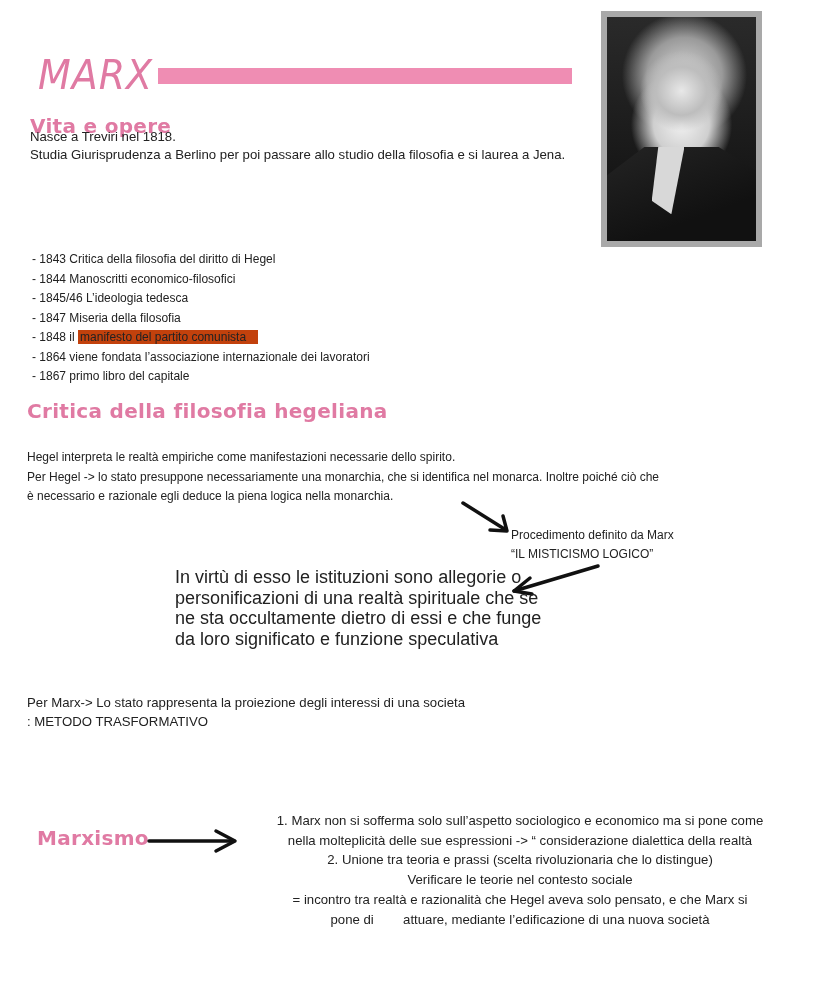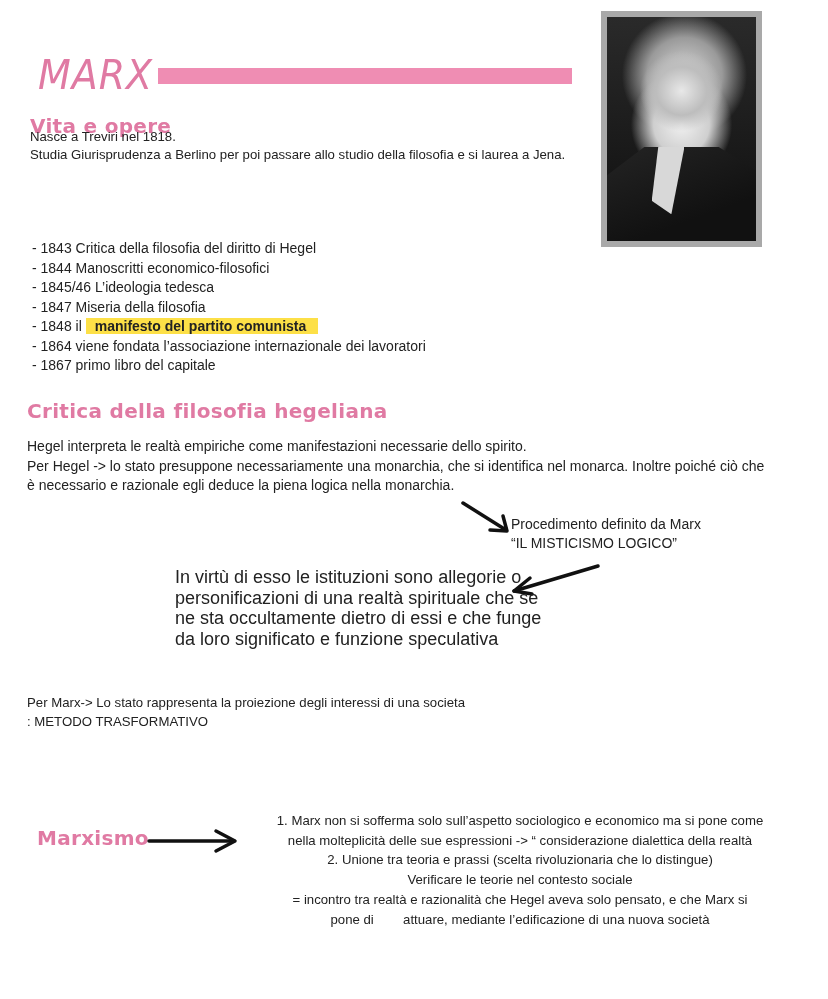--- a/index.html
+++ b/index.html
@@ -39,23 +39,23 @@
       background: #d8d8d8; clip-path: polygon(20% 0, 100% 0, 60% 100%, 0 80%);
     }
     .h2 {
       font-family: "DejaVu Sans", sans-serif; font-weight: bold;
       color: #e07aa3; font-size: 20px; letter-spacing: 0.3px;
     }
     .t {
       font-size: 13.2px; line-height: 18px; color: #222;
       white-space: nowrap;
     }
-    .t14 { font-size: 14px; line-height: 20px; color: #222; white-space: nowrap; }
+    .t14 { font-size: 12px; line-height: 20px; color: #222; white-space: nowrap; margin-top: 11px; }
     .list div { white-space: nowrap; }
-    .hl { background: #fde047; padding: 0 12px 0 9px; font-weight: bold; }
+    .hl { background: #c2410c; padding: 0 12px 0 2px; }
     .center { text-align: center; }
     svg { position: absolute; overflow: visible; }
   </style>
 </head>
 <body>
 
 <div class="abs title">MARX</div>
 <div class="abs title-bar"></div>
 
 <div class="abs photo-frame">

